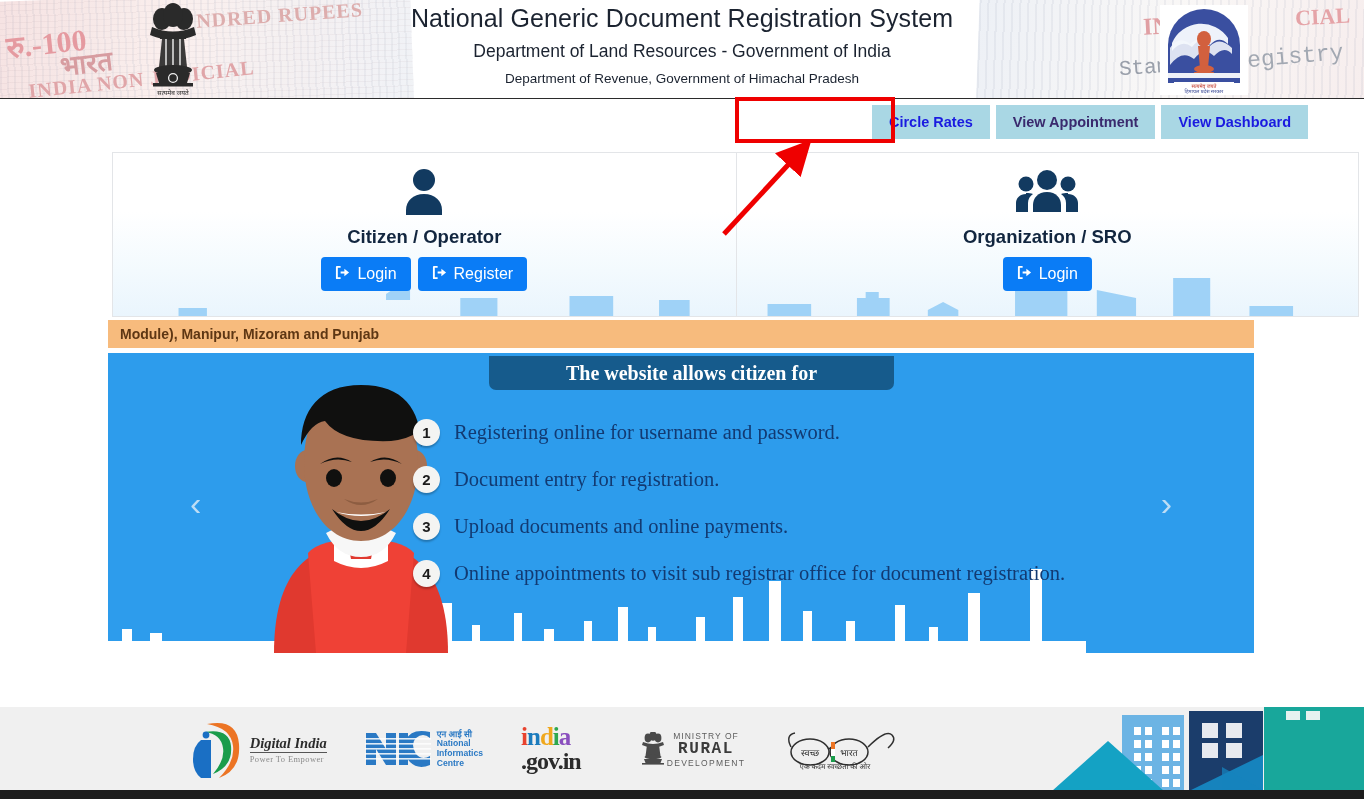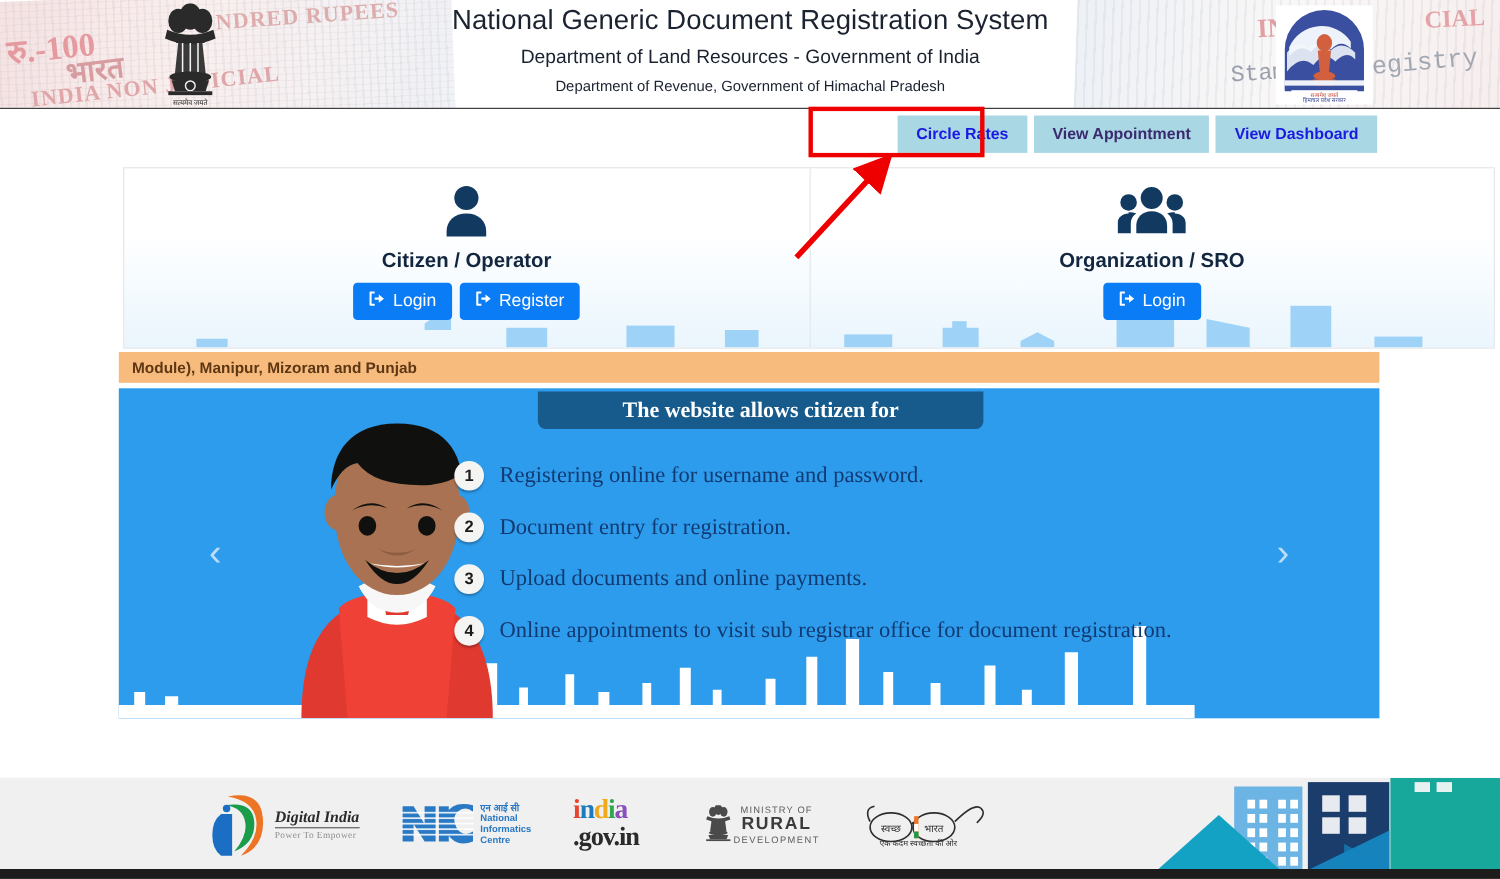--- a/index.html
+++ b/index.html
@@ -59,21 +59,21 @@
   .hdr-titles { position:absolute; left:0; top:0; width:1364px; text-align:center; pointer-events:none; }
   .title-1 { margin-top:4px; font-size:25px; color:#1b2330; font-weight:400; letter-spacing:.1px; }
   .title-2 { margin-top:8px; font-size:17.5px; color:#1b2330; font-weight:400; }
   .title-3 { margin-top:9px; font-size:13.5px; color:#1b2330; font-weight:400; }
 
   
   .navbar {
     position:relative; width:1364px; height:52px;
     border-top:1px solid #2b2b2b; background:#fff;
     display:flex; justify-content:flex-end; align-items:flex-start;
-    padding-right:112px; padding-top:6px; gap:6px;
+    padding-right:56px; padding-top:6px; gap:6px;
   }
   .navbtn {
     background:#a9d7e4; border:none; cursor:pointer;
     height:34px; padding:0 17px; font-size:14.5px; font-weight:bold;
     font-family:"Liberation Sans", sans-serif; color:#3a2a6e; white-space:nowrap;
     display:flex; align-items:center; justify-content:center;
   }
   .navbtn.blue { color:#1a1ae0; }
   .nav-highlight{
     position:absolute; left:735px; top:-2px; width:160px; height:46px;
@@ -434,21 +434,21 @@
             <ellipse cx="14" cy="4" rx="3.8" ry="4.8"></ellipse>
             <path d="M4 10 q10 4 20 0 l1 3 q-11 5 -22 0 z"></path>
             <path d="M8 13 h12 l1.5 11 h-15 z"></path>
             <ellipse cx="14" cy="25" rx="8.5" ry="2.2"></ellipse>
             <path d="M5 27 h18 l-1.5 4 h-15 z"></path>
             <rect x="3" y="31" width="22" height="1.6"></rect>
           </g>
         </svg>
         <div style="color:#5d5d5d;text-align:center;line-height:1.1;margin-top:2px;">
           <div style="font-size:8.5px;letter-spacing:1px;">MINISTRY OF</div>
-          <div style="font-size:16px;font-weight:bold;letter-spacing:1.6px;color:#3b3b3b;">RURAL</div>
+          <div style="font-size:16px;font-weight:bold;letter-spacing:1.6px;color:#3b3b3b;font-family:Liberation Mono, monospace;">RURAL</div>
           <div style="font-size:8.5px;letter-spacing:1.3px;">DEVELOPMENT</div>
         </div>
       </div>
 
       <div class="flogo" style="flex-direction:column;align-items:center;">
         <svg width="118" height="44" viewBox="0 0 118 44">
           <g fill="none" stroke="#2f2f2f" stroke-width="1.5">
             <ellipse cx="27" cy="25" rx="19" ry="13"></ellipse>
             <ellipse cx="66" cy="25" rx="19" ry="13"></ellipse>
             <path d="M46 22 q3 -4 2 6"></path>

